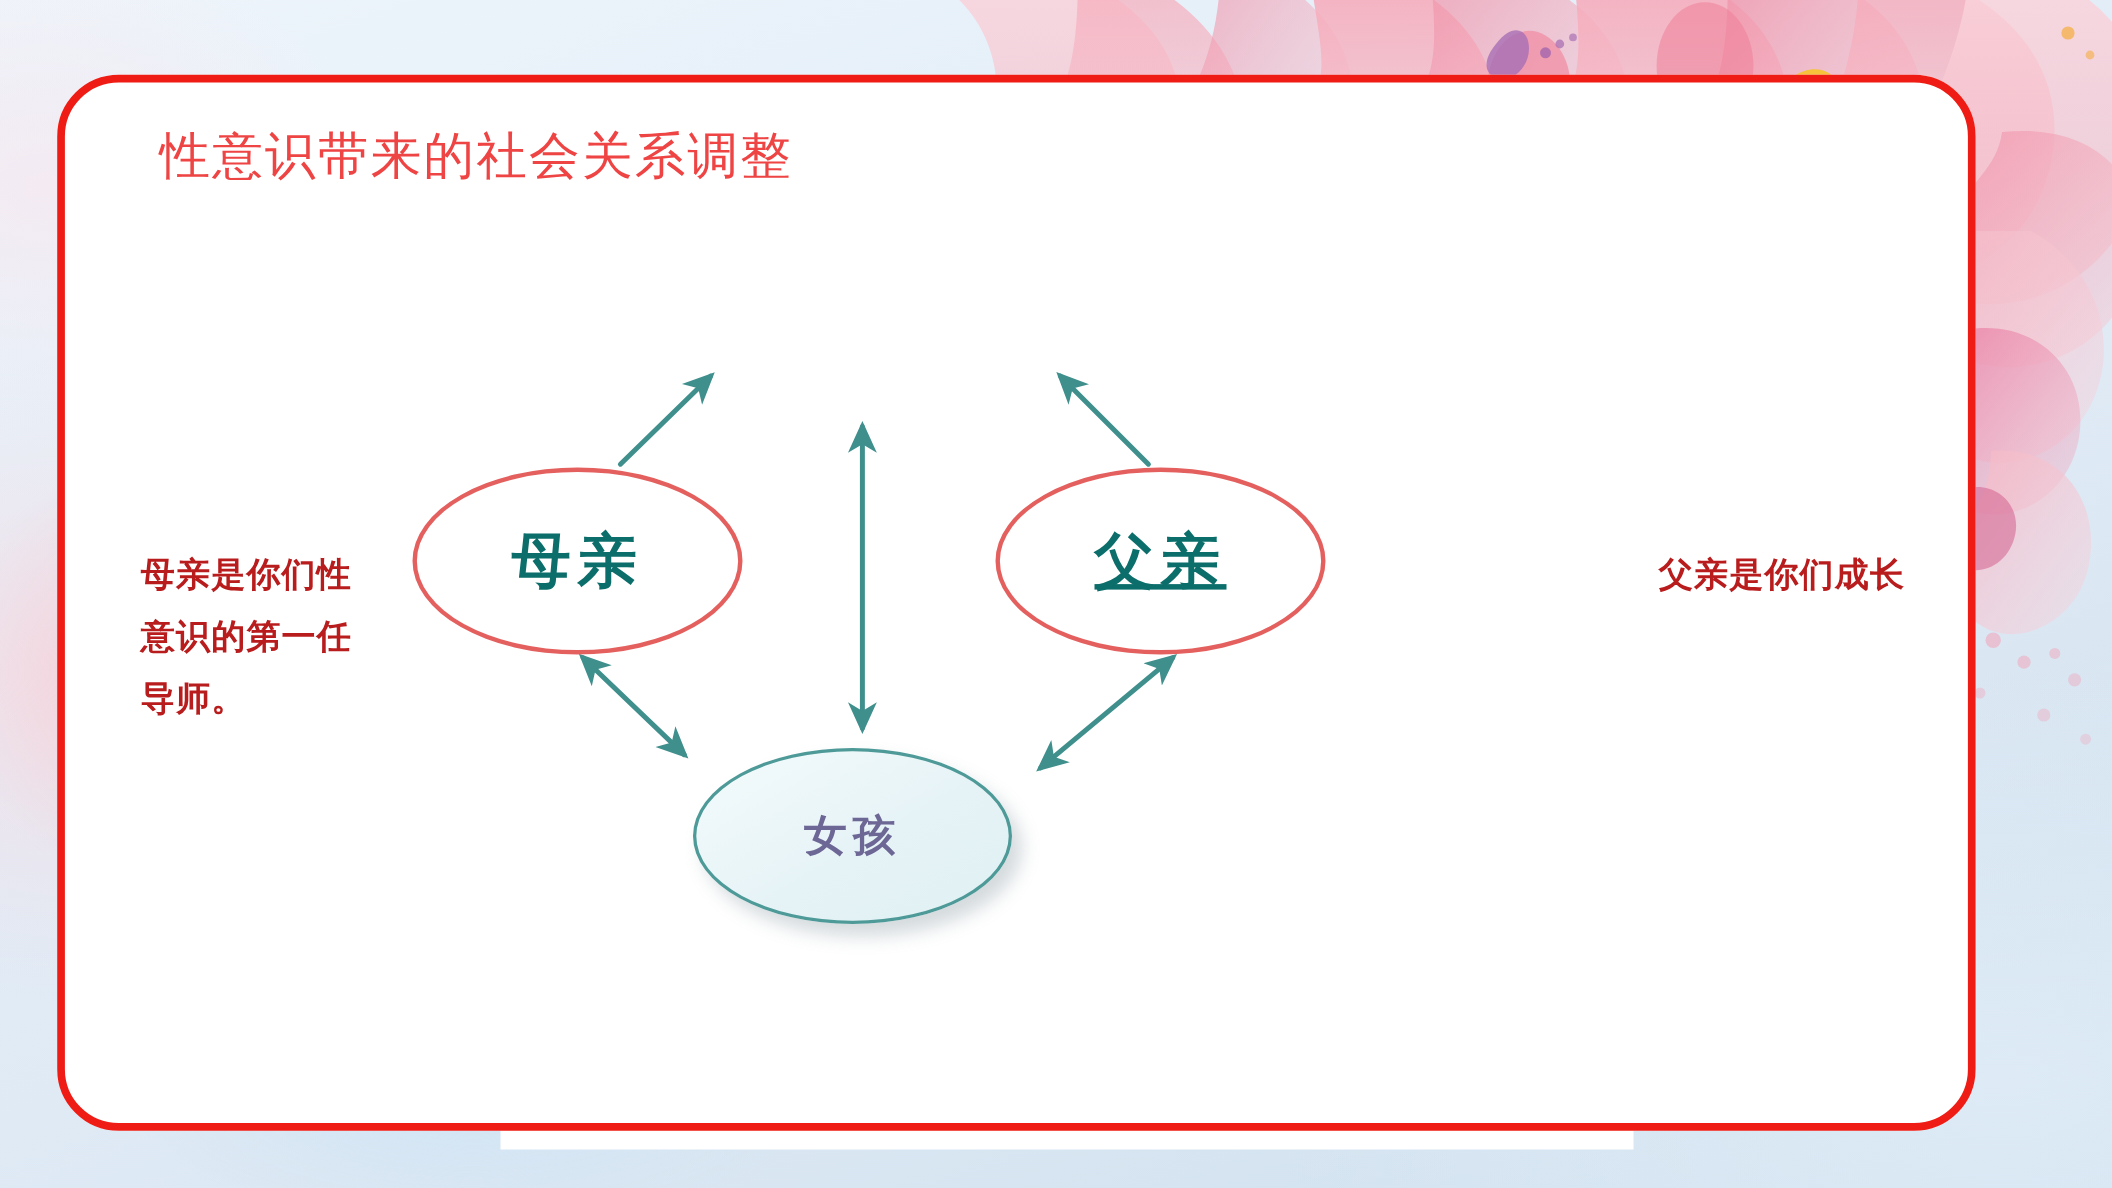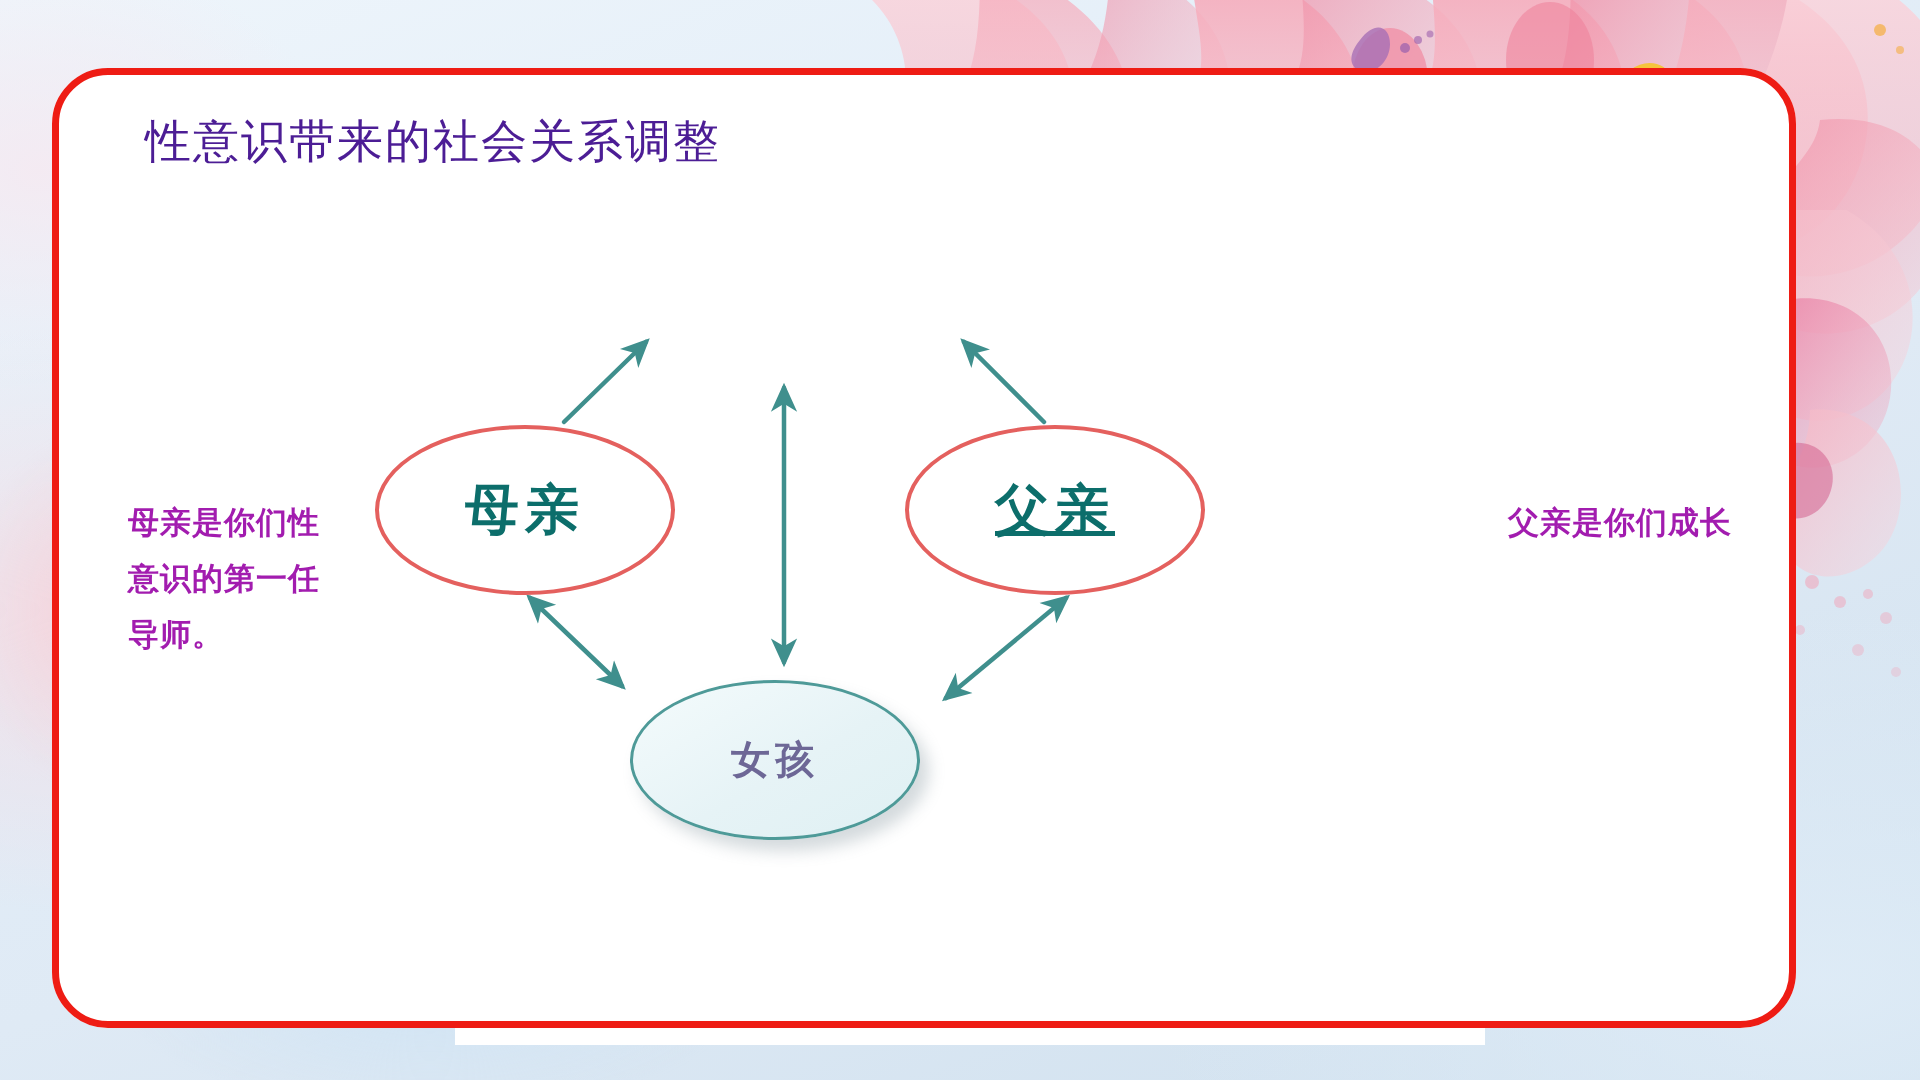--- a/index.html
+++ b/index.html
@@ -48,27 +48,27 @@
   }
   
   .bleed-strip{
     position:absolute;left:455px;top:900px;width:1030px;height:145px;
     background:#ffffff;
   }
 
   
   .title{
     position:absolute;left:145px;top:118px;
-    font-size:46px;line-height:1;color:#4c1d95;
+    font-size:46px;line-height:1;color:#ef4444;
     letter-spacing:2px;white-space:nowrap;
   }
 
   
   .caption{
-    position:absolute;font-weight:bold;color:#a21caf;
+    position:absolute;font-weight:bold;color:#b91c1c;
     font-size:31px;line-height:56px;letter-spacing:1px;
   }
   .caption-left{left:128px;top:495px;width:330px;}
   .caption-right{left:1508px;top:495px;width:350px;}
   .caption div{white-space:nowrap;}
 
   
   .diagram{position:absolute;left:430px;top:190px;width:1110px;height:830px;}
   .diagram .arrows{position:absolute;inset:0;}
   .diagram .arrows svg{display:block;width:100%;height:100%;}

